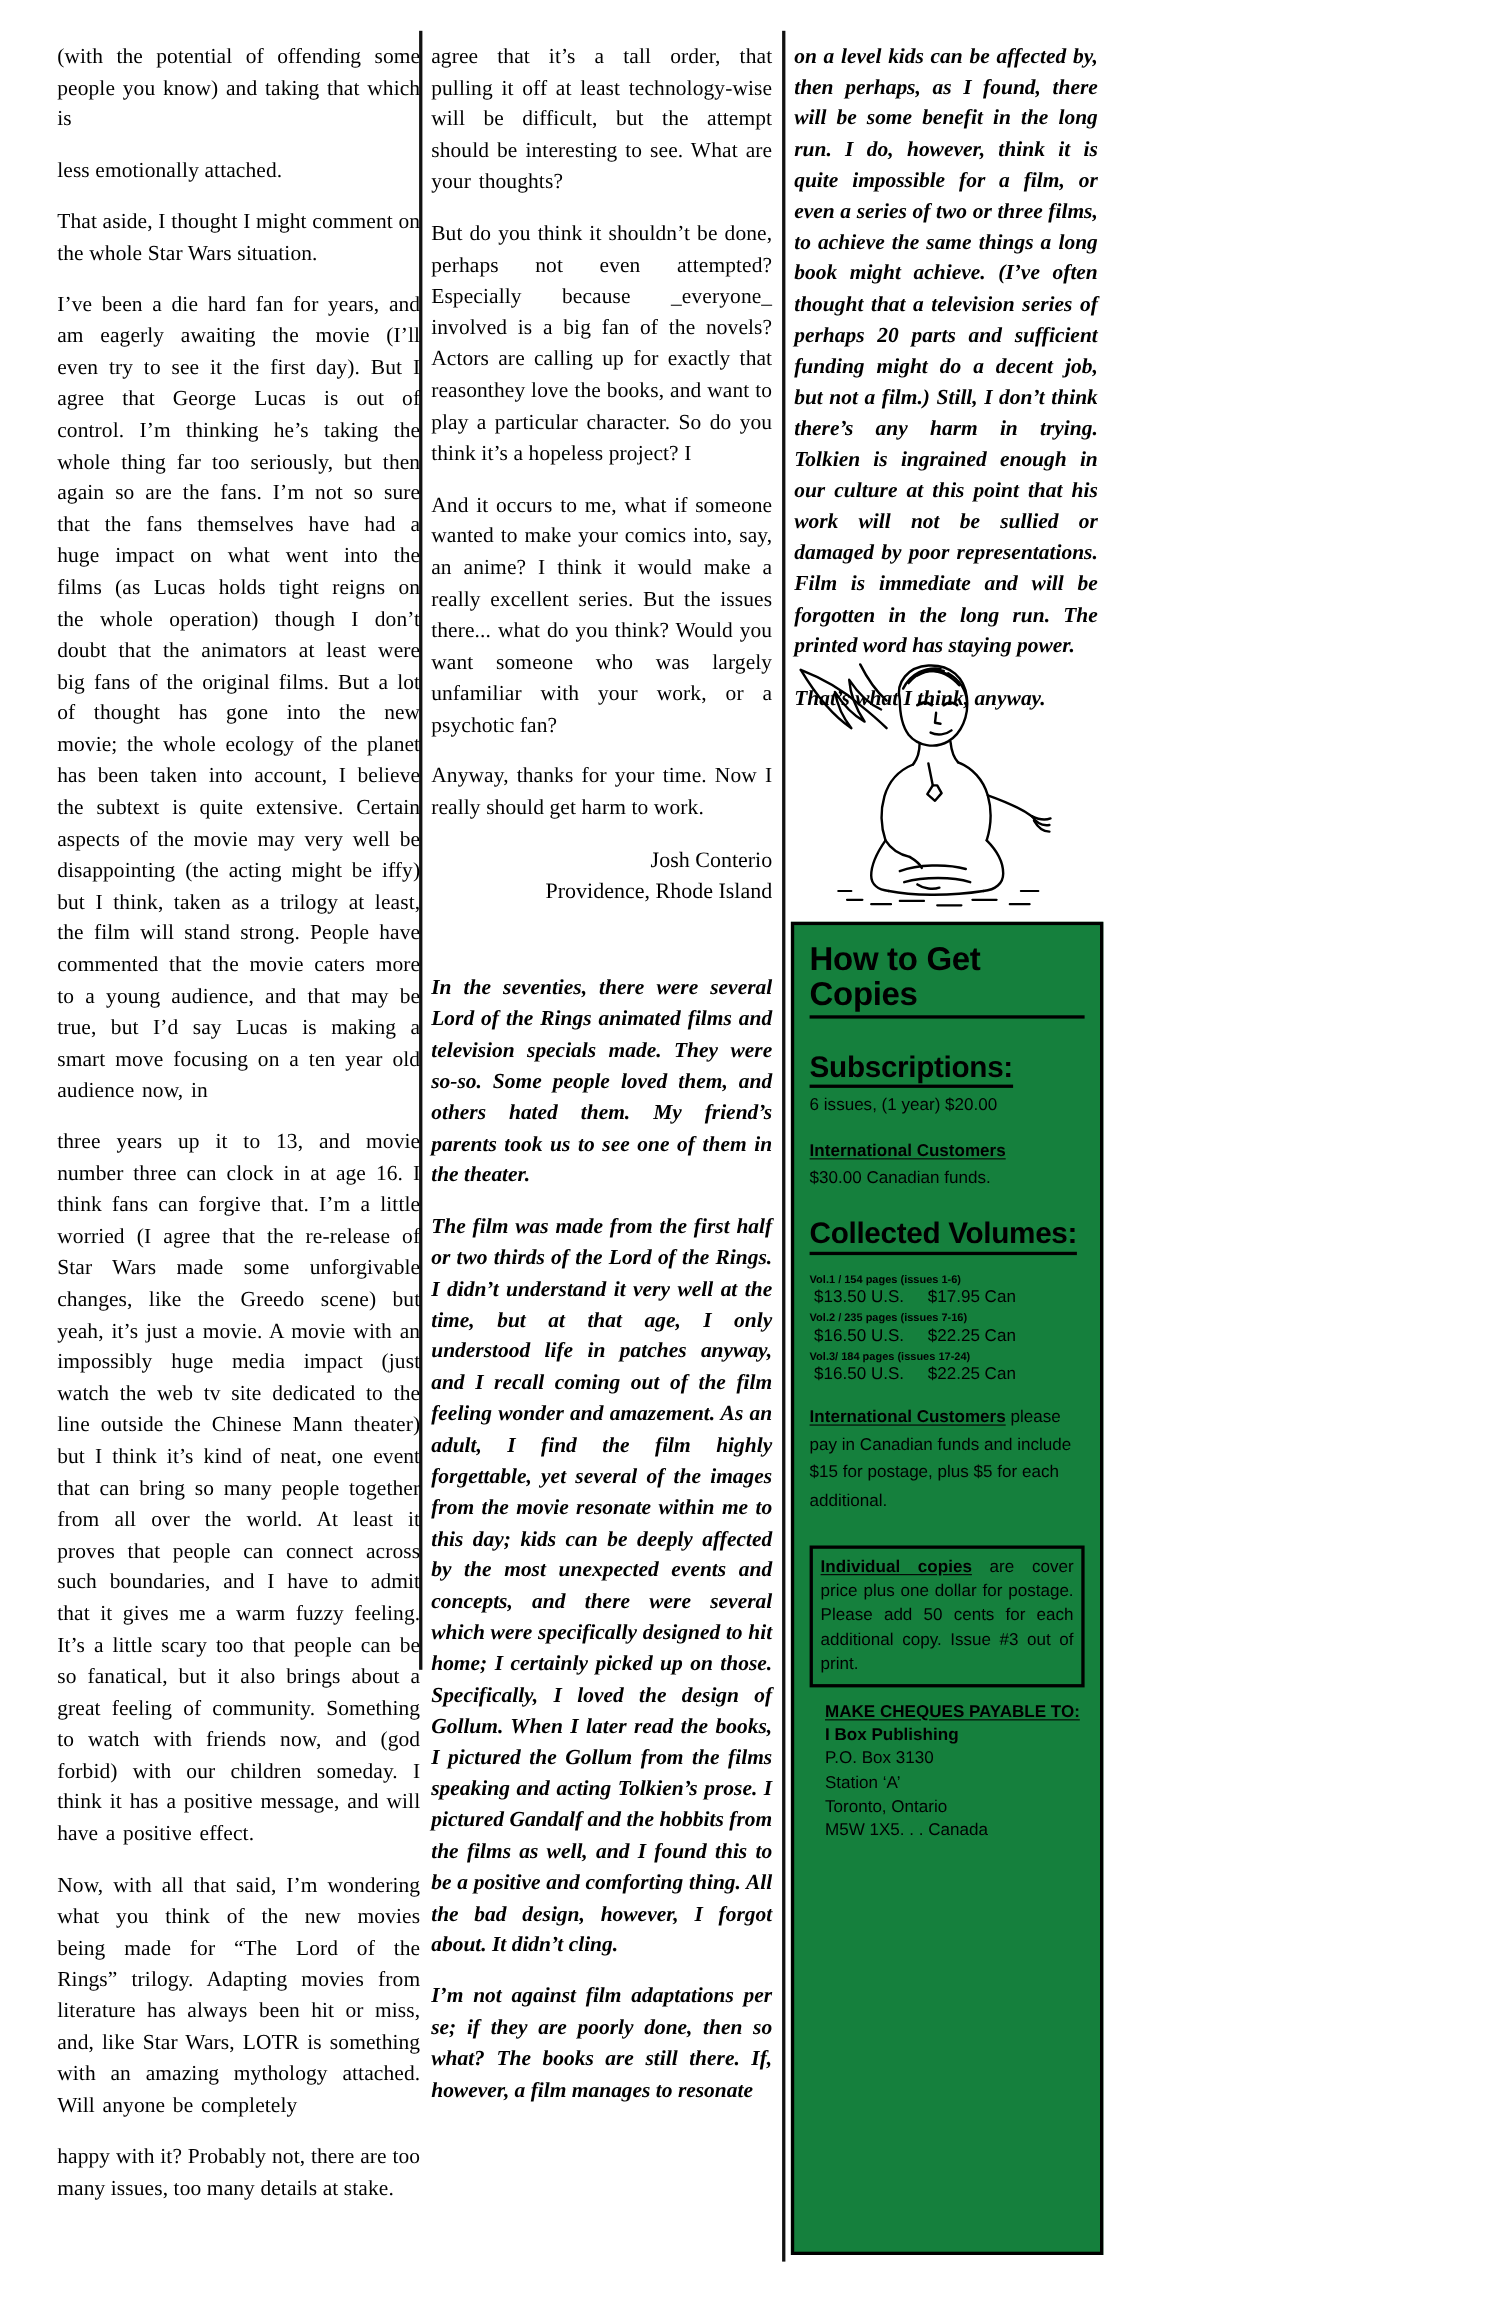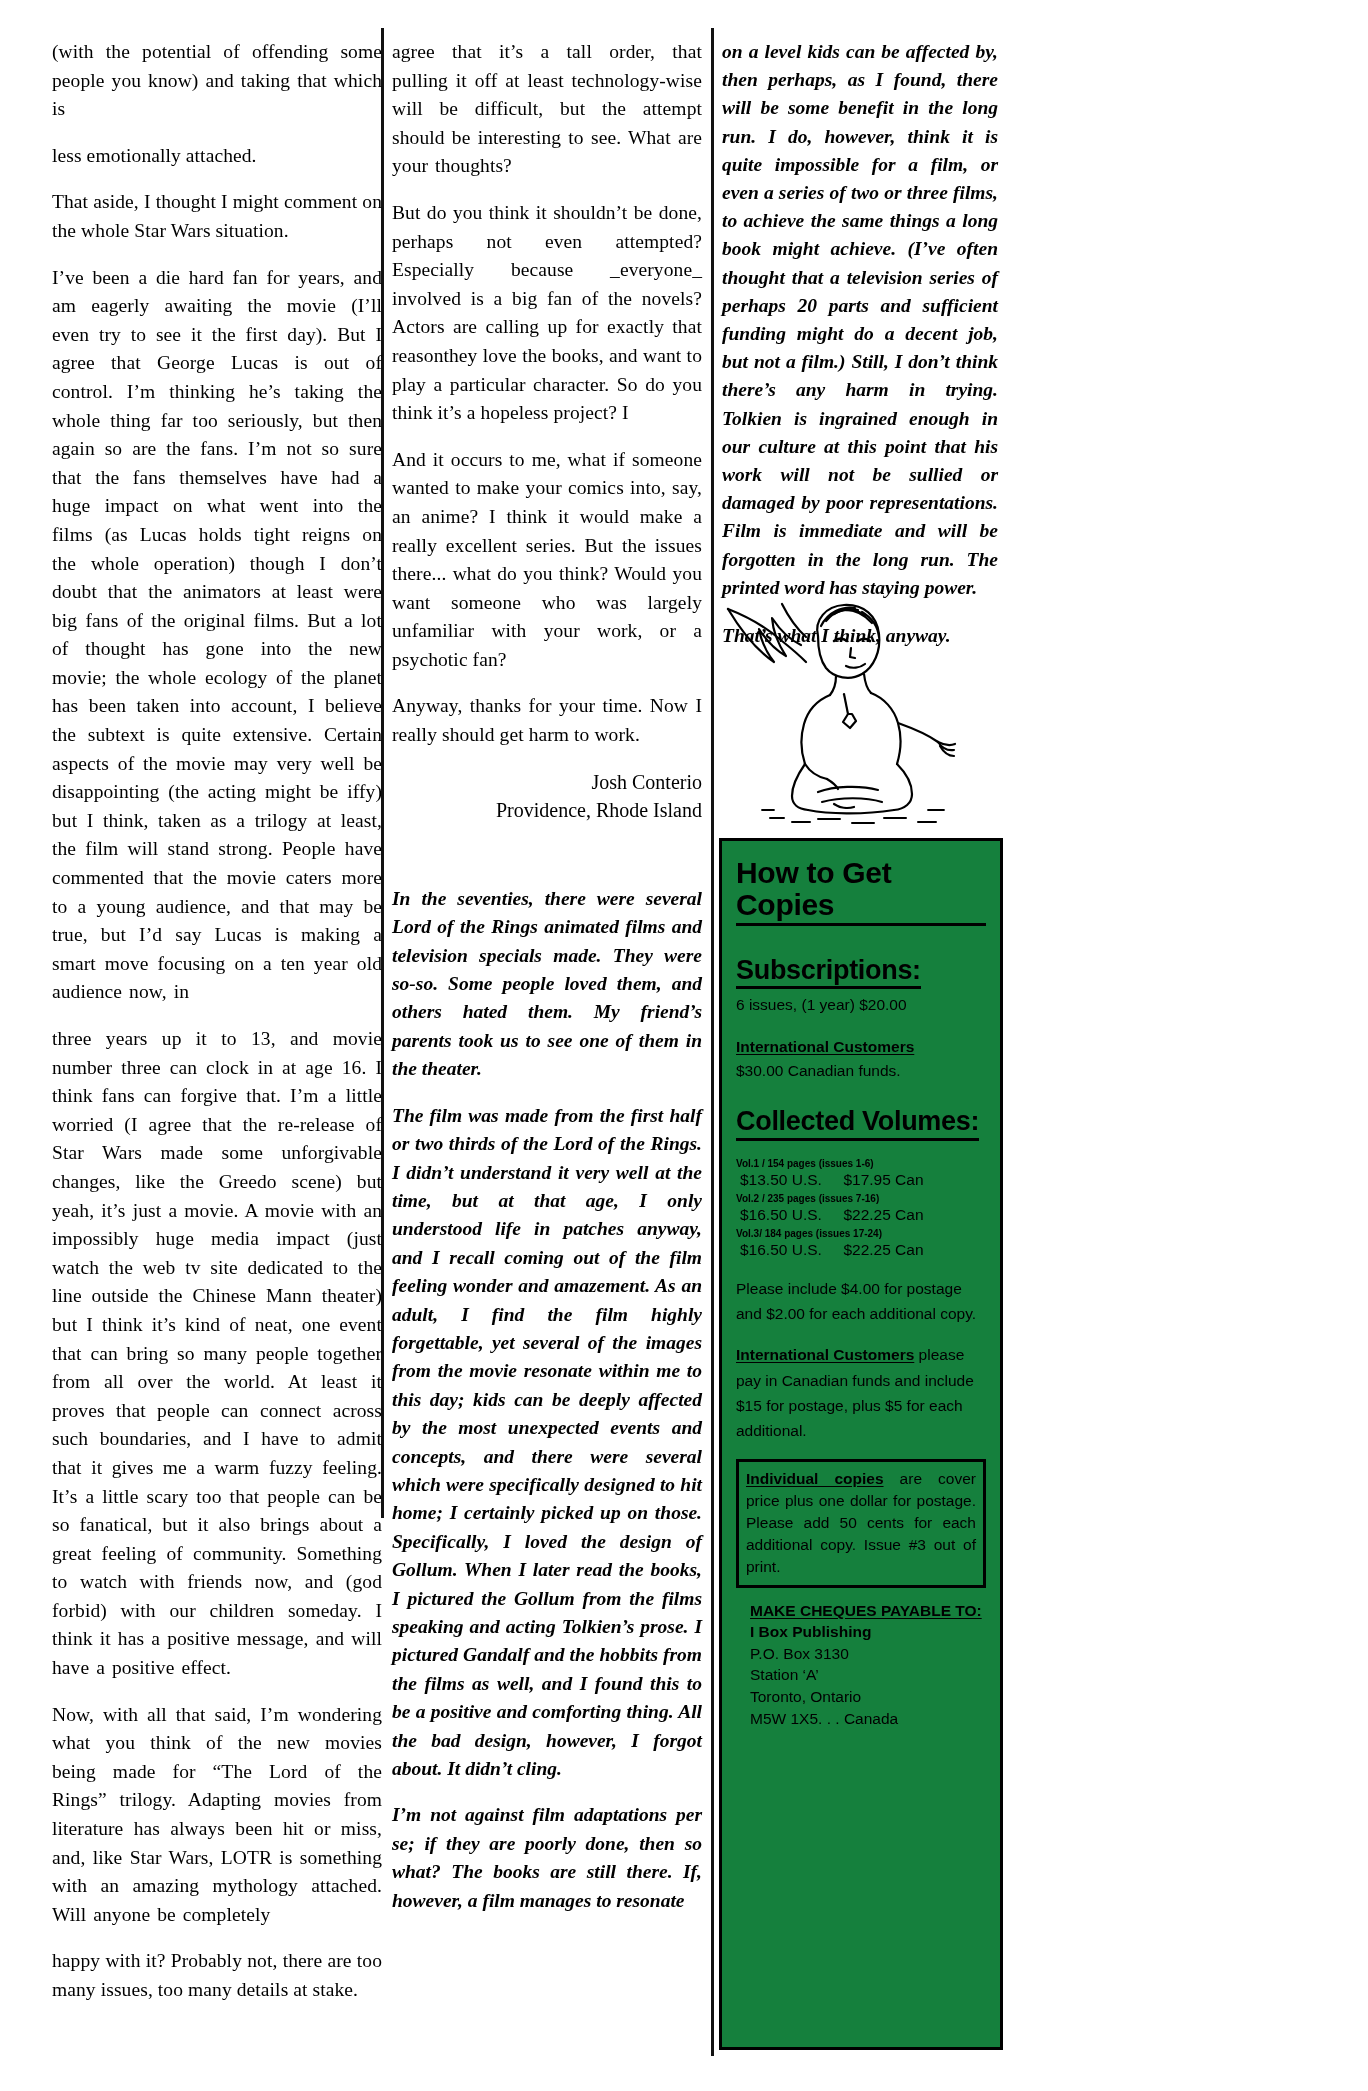--- a/index.html
+++ b/index.html
@@ -153,21 +153,21 @@
   .ad-volgroup { margin-top: 16px; }
   .ad-para {
     font-size: 15.5px;
     line-height: 1.62;
     margin: 16px 0 0 0;
   }
   .ad-inner {
     border: 3px solid #000;
     box-sizing: border-box;
     padding: 6px 7px 7px 7px;
-    margin: 16px 0 0 0;
+    margin: 28px 0 0 0;
   }
   .ad-inner .ad-para { margin-top: 0; line-height: 1.42; text-align: justify; }
   .ad-foot { margin: 14px 0 0 14px; }
   .ad-foot .ad-u { font-size: 15.5px; }
   .ad-foot .strong {
     font-size: 15.5px;
     font-weight: bold;
     line-height: 1.4;
     margin: 1px 0 0 0;
   }
@@ -290,21 +290,20 @@
 
     <div class="ad-volgroup">
       <p class="ad-vol">Vol.1 / 154 pages (issues 1-6)</p>
       <p class="ad-price">$13.50 U.S.     $17.95 Can</p>
       <p class="ad-vol">Vol.2 / 235 pages (issues 7-16)</p>
       <p class="ad-price">$16.50 U.S.     $22.25 Can</p>
       <p class="ad-vol">Vol.3/ 184 pages (issues 17-24)</p>
       <p class="ad-price">$16.50 U.S.     $22.25 Can</p>
     </div>
 
-    <p class="ad-para">Please include $4.00 for postage and $2.00 for each additional copy.</p>
 
     <p class="ad-para"><span class="ad-u">International Customers</span><span> please pay in Canadian funds and include $15 for postage, plus $5 for each additional.</span></p>
 
     <div class="ad-inner">
       <p class="ad-para"><span class="ad-u">Individual copies</span><span> are cover price plus one dollar for postage.  Please add 50 cents for each additional copy.  Issue #3 out of print.</span></p>
     </div>
 
     <div class="ad-foot">
       <div class="ad-u">MAKE CHEQUES PAYABLE TO:</div>
       <p class="strong">I Box Publishing</p>

